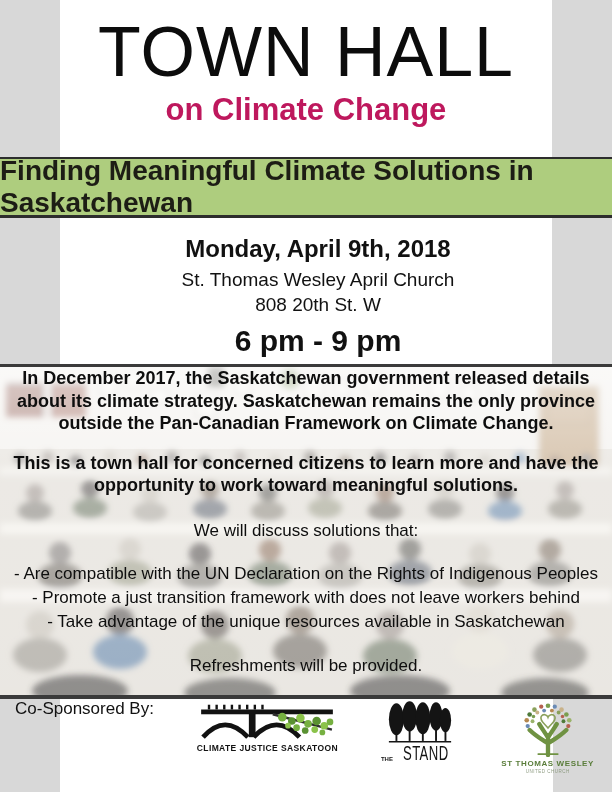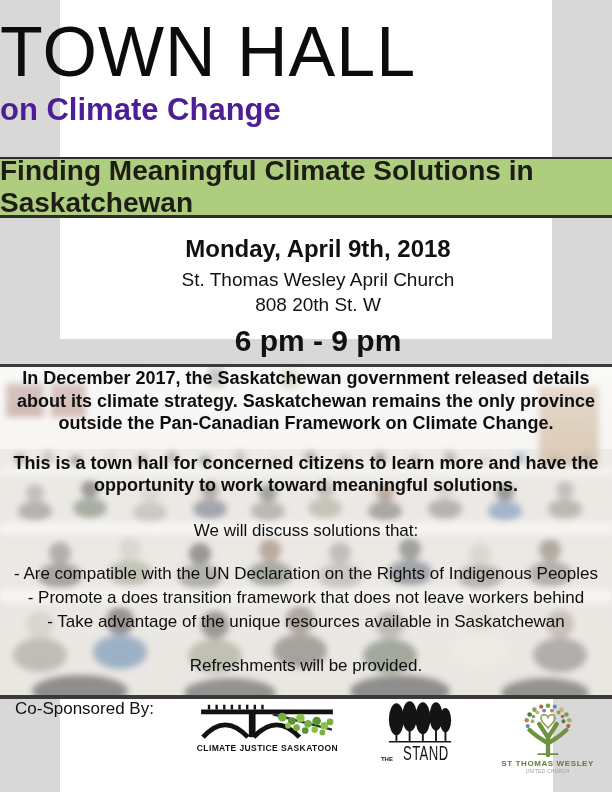--- a/index.html
+++ b/index.html
@@ -5,40 +5,40 @@
   html,body{margin:0;padding:0;background:#ffffff;}
   .poster{
     position:relative;width:612px;height:792px;margin:0 auto;
     background:#d8d8d8;overflow:hidden;
     font-family:"Liberation Sans",sans-serif;color:#111;
   }
   .white-inset{position:absolute;left:60px;right:60px;top:0;bottom:0;background:#ffffff;}
 
   
   .sec-title{position:absolute;top:0;left:0;right:0;height:158px;}
-  .sec-title .inner{position:relative;height:100%;}
+  .sec-title .inner{position:relative;height:100%;text-align:center;}
   .main-title{
     position:relative;margin:0;padding-top:16px;
     font-size:70px;font-weight:400;letter-spacing:1px;color:#0c0c0c;line-height:1.05;
   }
   .sub-title{
     position:relative;margin:0;margin-top:2px;
-    font-size:31px;font-weight:700;color:#4c1d95;
+    font-size:31px;font-weight:700;color:#be185d;
   }
 
   
   .sec-banner{
     position:absolute;top:157px;left:0;right:0;height:61px;box-sizing:border-box;
     background:#aecd7e;border-top:2px solid #2d2d2d;border-bottom:3px solid #2d2d2d;
     display:flex;align-items:center;justify-content:center;
   }
   .banner-text{font-size:28px;font-weight:700;color:#1d1d15;}
 
   
-  .sec-info{position:absolute;top:218px;left:0;right:0;height:121px;padding-left:24px;}
+  .sec-info{position:absolute;top:218px;left:0;right:0;height:146px;padding-left:24px;}
   .sec-info .inner{position:relative;height:100%;text-align:center;}
   .info-date{margin:0;padding-top:17px;font-size:24px;font-weight:700;}
   .info-venue{margin:6px 0 0 0;font-size:19px;font-weight:400;}
   .info-address{margin:3px 0 0 0;font-size:19px;font-weight:400;}
   .info-time{margin:8px 0 0 0;font-size:30px;font-weight:700;}
 
   
   .sec-photo{
     position:absolute;top:364px;left:0;right:0;height:335px;box-sizing:border-box;
     border-top:3px solid #3a3a3a;border-bottom:4px solid #3a3a3a;overflow:hidden;
@@ -226,21 +226,21 @@
         <div>about its climate strategy. Saskatchewan remains the only province</div>
         <div>outside the Pan-Canadian Framework on Climate Change.</div>
       </div>
       <div class="para2 p-bold">
         <div>This is a town hall for concerned citizens to learn more and have the</div>
         <div>opportunity to work toward meaningful solutions.</div>
       </div>
       <div class="discuss-intro p-reg">We will discuss solutions that:</div>
       <div class="bullet-list p-reg">
         <div>- Are compatible with the UN Declaration on the Rights of Indigenous Peoples</div>
-        <div>- Promote a does transition framework that does not leave workers behind</div>
+        <div>- Promote a just transition framework with does not leave workers behind</div>
         <div>- Take advantage of the unique resources available in Saskatchewan</div>
       </div>
       <div class="refreshments p-reg">Refreshments will be provided.</div>
     </div>
   </div>
 
   <div class="sec-footer">
     <div class="white-inset"></div>
     <div class="footer-row">
       <span class="cosponsor-label">Co-Sponsored By:</span>

